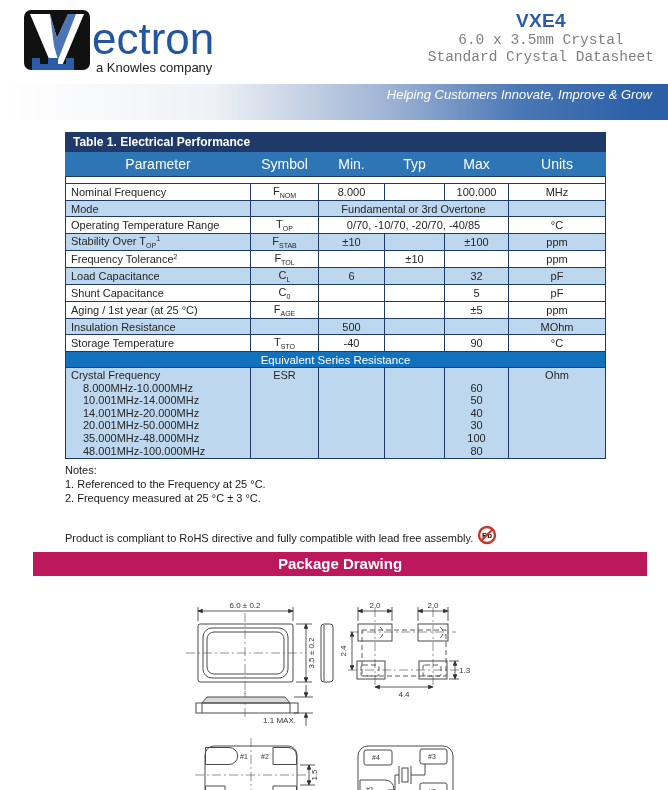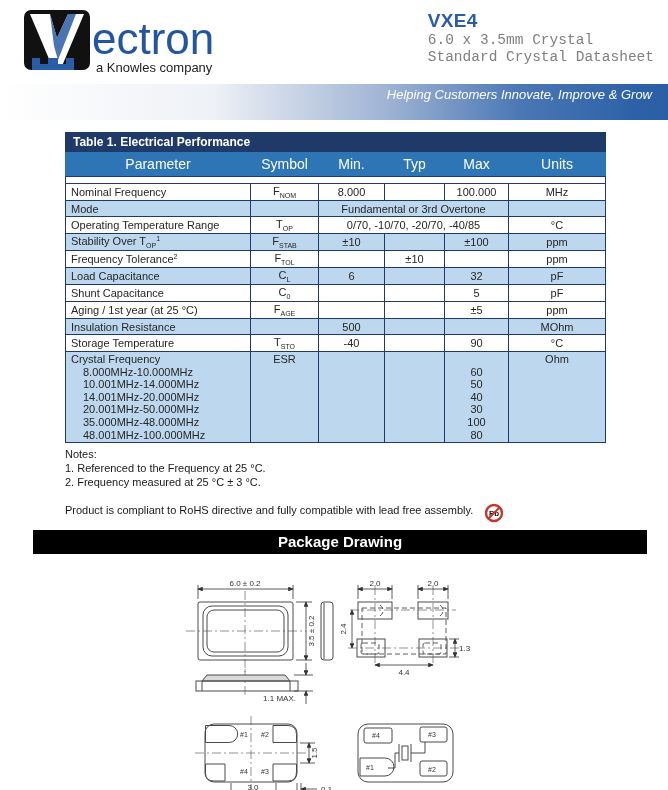--- a/index.html
+++ b/index.html
@@ -4,21 +4,21 @@
 <style>
   * { margin:0; padding:0; box-sizing:border-box; }
   html,body { background:#fff; }
   body {
     width:668px; height:790px; overflow:hidden; position:relative;
     font-family:"Liberation Sans", sans-serif; color:#262626;
   }
   
   .header { position:relative; height:84px; }
   .logo { position:absolute; left:24px; top:8px; }
-  .hdr-right { position:absolute; right:14px; top:10px; text-align:left; }
+  .hdr-right { position:absolute; right:14px; top:10px; text-align:center; }
   .product { font-size:19px; font-weight:bold; color:#2b5ca8; letter-spacing:.3px; }
   .subtitle { font-size:14.5px; color:#7f7f7f; line-height:17px;font-family:Liberation Mono, monospace; }
   .banner {
     height:36px; line-height:22px; text-align:right; padding-right:16px;
     font-size:13px; font-style:italic; color:#fff;
     background:linear-gradient(90deg,#ffffff 0%,#eef1f6 32%,#9fb3d4 58%,#4a77b5 78%,#2d61a7 95%,#2a5ea5 100%);
   }
   
   .tbl-wrap { margin:12px 0 0 65px; }
   table { border-collapse:collapse; width:540px; table-layout:fixed; }
@@ -39,25 +39,25 @@
   }
   tr.esr-block td { background:#bdd7ee; vertical-align:top; font-size:11px;margin-top:16px; }
   .esr-line { line-height:12.6px; }
   .esr-indent { padding-left:12px; line-height:12.6px; }
   .esr-vals { text-align:center; }
   .sub { font-size:7px; vertical-align:-3px; }
   .sup { font-size:7px; vertical-align:4px; }
   
   .notes { margin:4px 0 0 65px; font-size:11px; color:#1a1a1a; }
   .notes div { line-height:14px; }
-  .compliance { margin-top:14px; display:flex; align-items:flex-start; gap:11px; }
+  .compliance { margin-top:20px; display:flex; align-items:flex-end; gap:4px; }
   .pb-icon { flex:0 0 auto; }
   
   .pkg-banner {
-    margin:7px 21px 0 33px; height:24px; line-height:24px; background:#000000;
+    margin:7px 21px 0 33px; height:24px; line-height:24px; background:#be185d;
     color:#fff; font-weight:bold; font-size:15px; text-align:center;
   }
   .pkg-canvas { display:block; margin-top:23px; }
   .dimtxt { font-size:8px; fill:#333; }
   .padtxt { font-size:7px; fill:#333; }
   .viewtxt { font-size:8px; fill:#222; letter-spacing:.6px; }
   .ln { stroke:#4a4a4a; stroke-width:1; fill:none; }
   .cl { stroke:#777; stroke-width:.8; fill:none; stroke-dasharray:9 3 2 3; }
   .dash { stroke:#4a4a4a; stroke-width:.9; fill:none; stroke-dasharray:5 3; }
   .dim { stroke:#333; stroke-width:.8; fill:none; }
@@ -180,20 +180,23 @@
   </tr>
   <tr>
     <td><span>Storage Temperature</span></td>
     <td class="c"><span>T</span><span class="sub">STO</span></td>
     <td class="c">-40</td>
     <td class="c"></td>
     <td class="c">90</td>
     <td class="c">°C</td>
   </tr>
 
+  <tr class="esr-banner">
+    <td colspan="6">Equivalent Series Resistance</td>
+  </tr>
   <tr class="esr-block">
     <td>
       <div class="esr-line">Crystal Frequency</div>
       <div class="esr-indent">8.000MHz-10.000MHz</div>
       <div class="esr-indent">10.001MHz-14.000MHz</div>
       <div class="esr-indent">14.001MHz-20.000MHz</div>
       <div class="esr-indent">20.001MHz-50.000MHz</div>
       <div class="esr-indent">35.000MHz-48.000MHz</div>
       <div class="esr-indent">48.001MHz-100.000MHz</div>
     </td>

